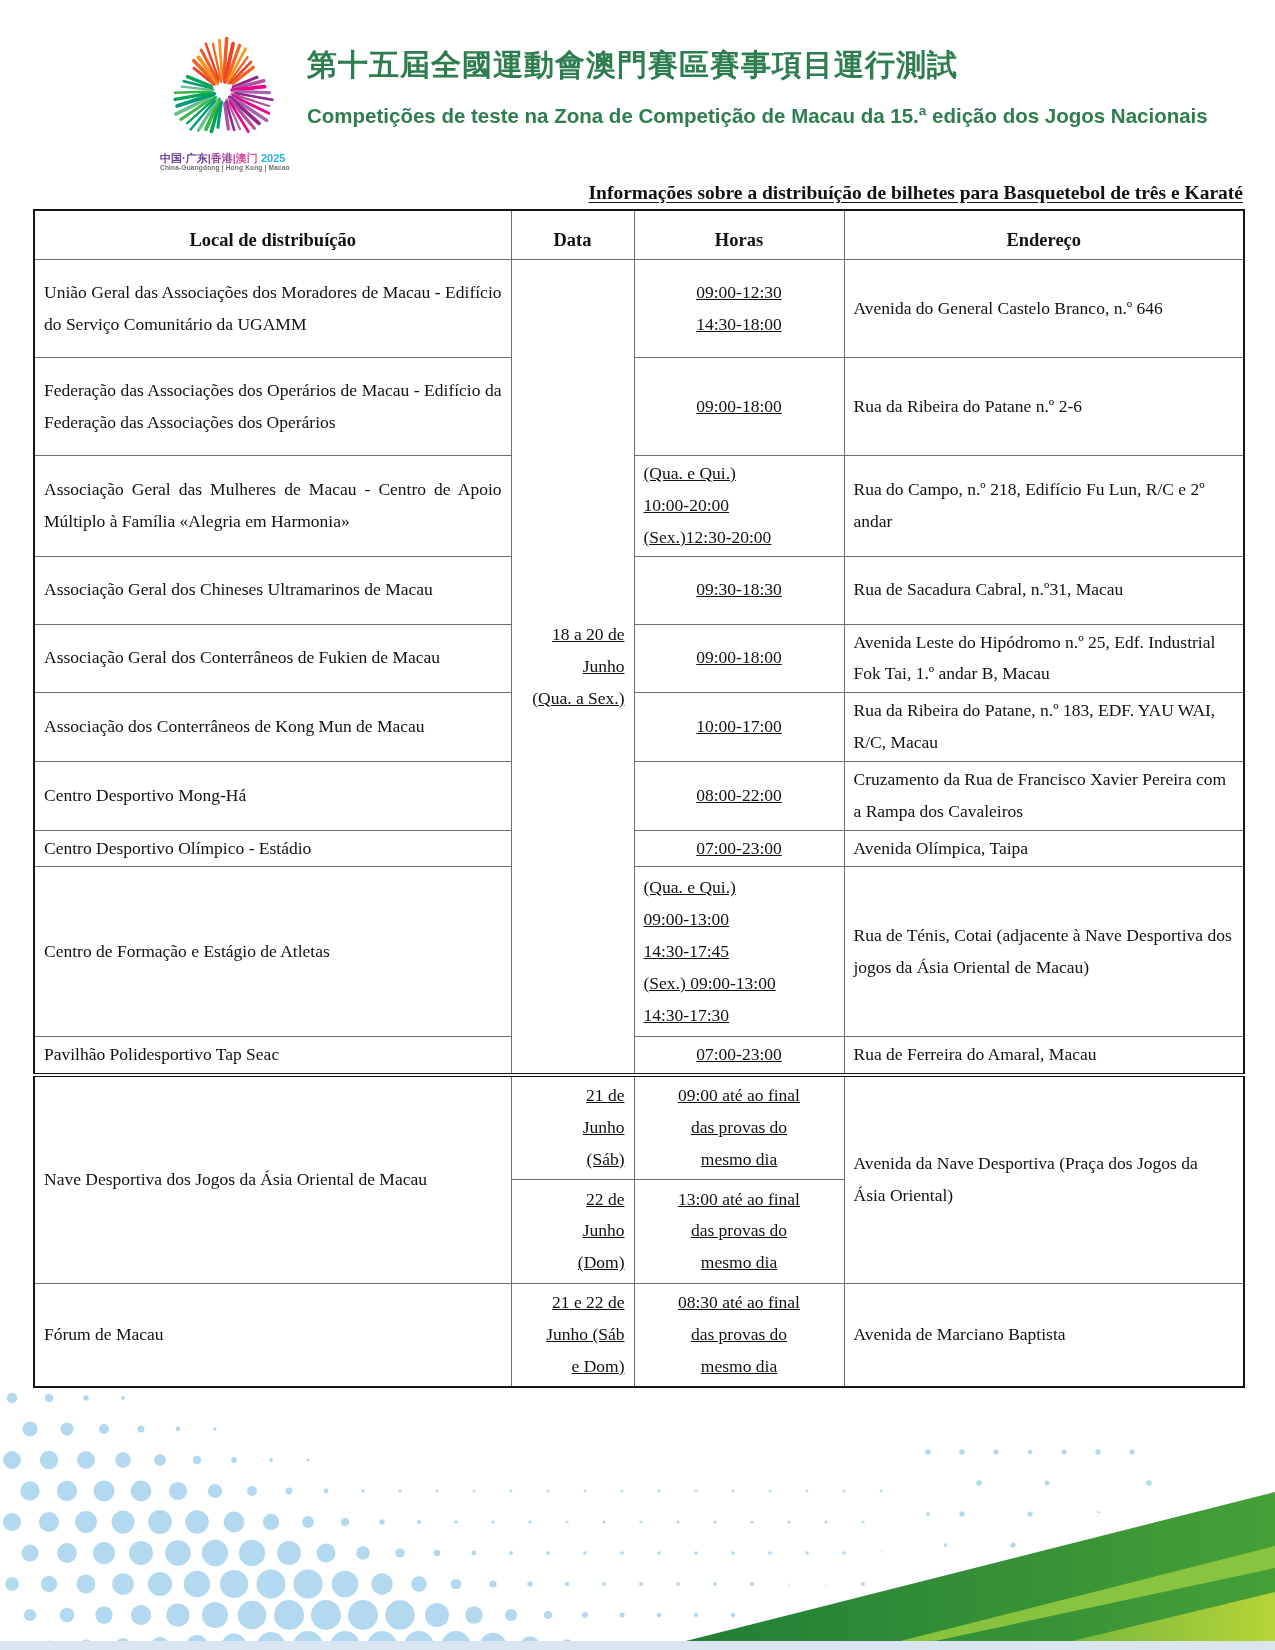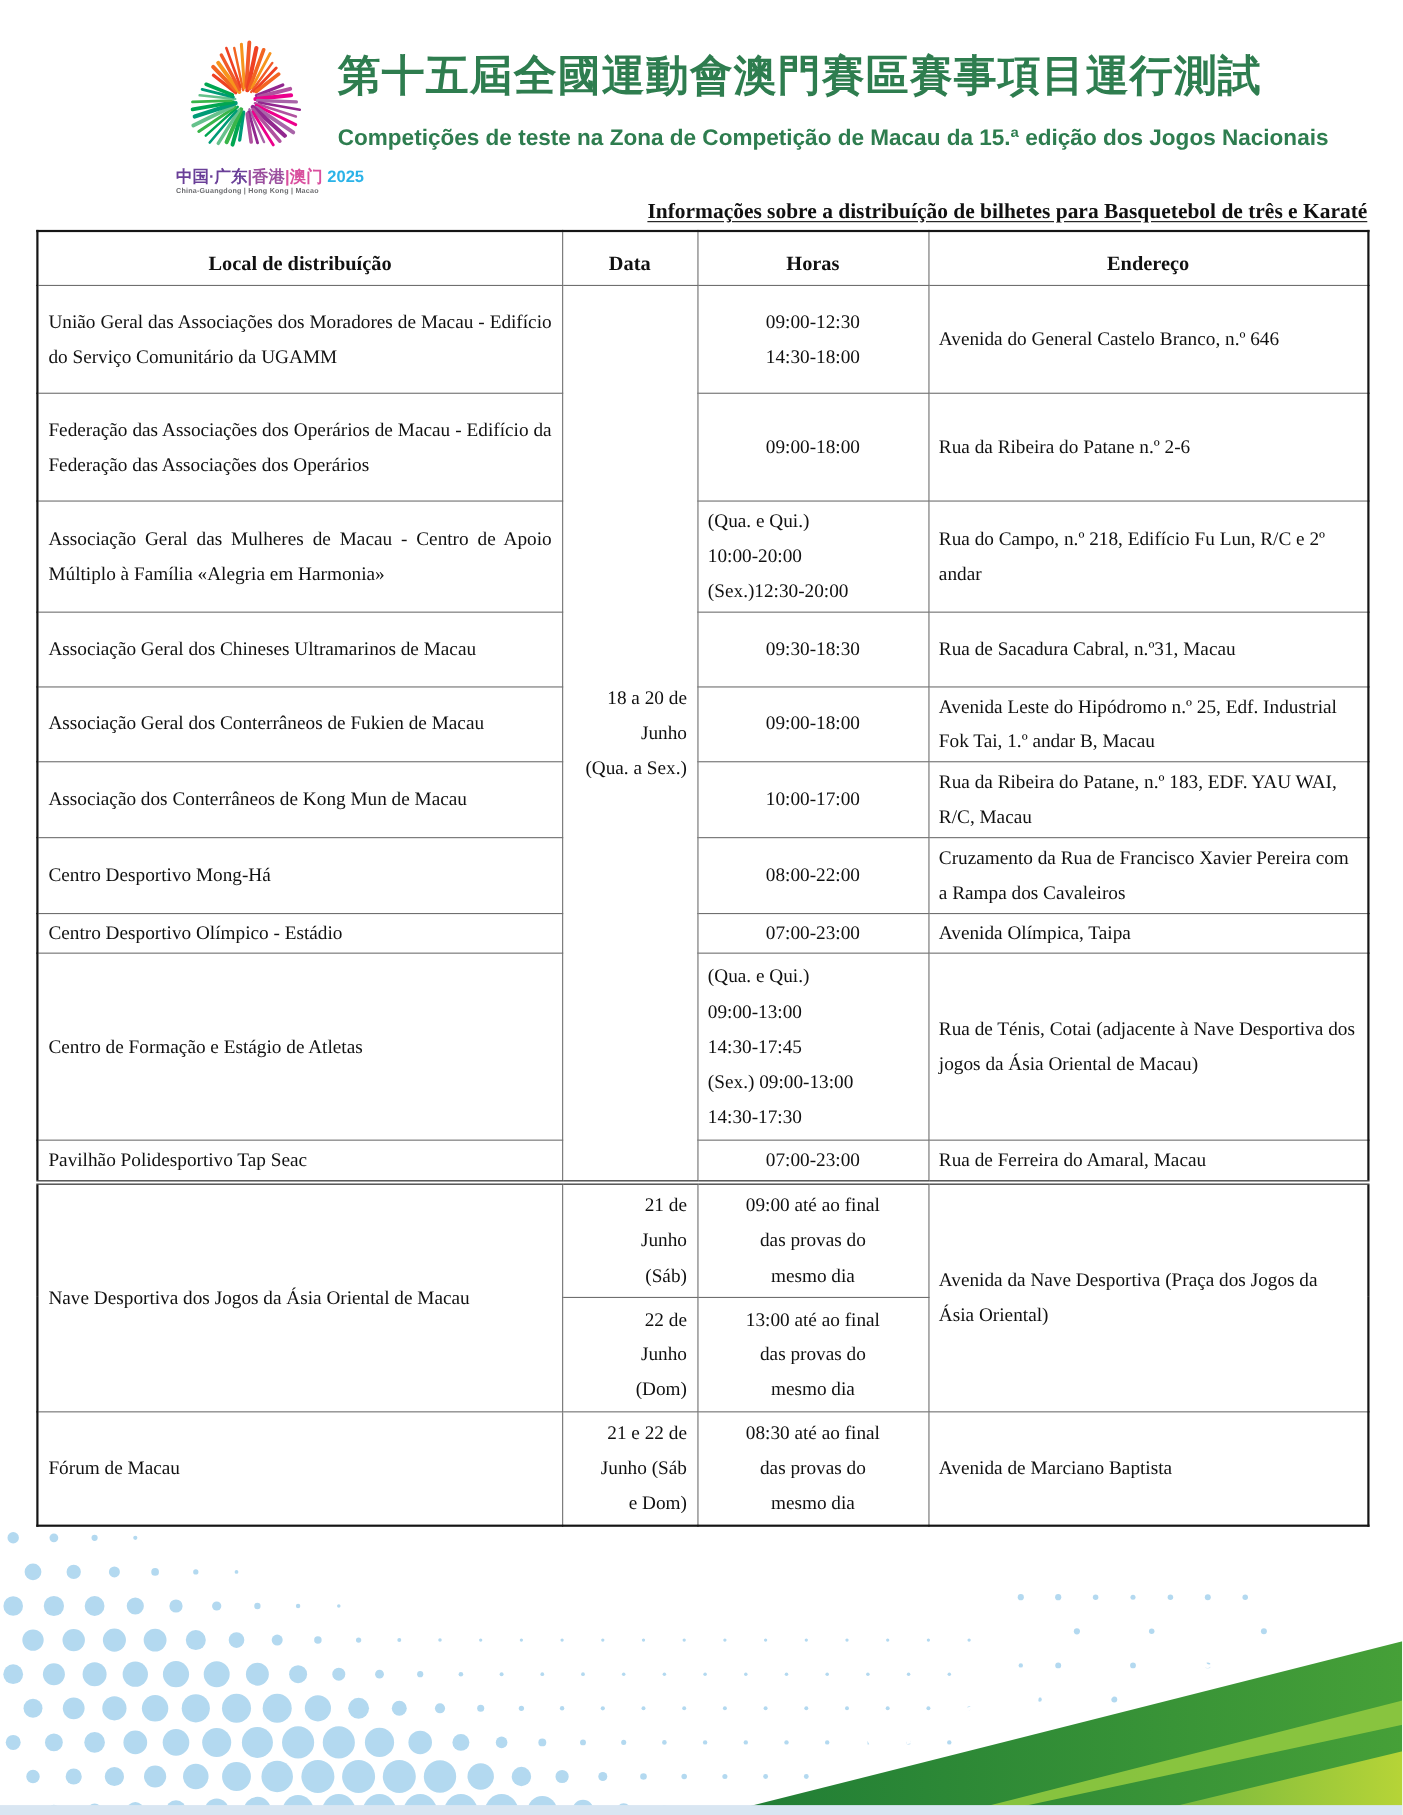--- a/index.html
+++ b/index.html
@@ -2,44 +2,44 @@
 <html><head>
 <meta charset="utf-8">
 <style>
   html,body{margin:0;padding:0;background:#ffffff;}
   .page{position:relative;width:1275px;height:1650px;background:#fff;overflow:hidden;
         font-family:"Liberation Serif","DejaVu Serif",serif;color:#111;}
   
   .header{position:absolute;left:160px;top:28px;display:flex;align-items:flex-start;}
   .logo-wrap{width:125px;text-align:center;}
   .logo-caption1{font-family:"Liberation Sans","DejaVu Sans",sans-serif;font-weight:bold;
-                 font-size:15px;letter-spacing:0px;line-height:1.1;margin-top:-2px;white-space:nowrap;}
+                 font-size:11px;letter-spacing:0px;line-height:1.1;margin-top:-2px;white-space:nowrap;}
   .logo-caption2{font-family:"Liberation Sans","DejaVu Sans",sans-serif;font-size:6.5px;
                  color:#6d6e71;font-weight:bold;letter-spacing:.2px;white-space:nowrap;}
   .titles{margin-left:22px;padding-top:20px;}
   .title-zh{font-family:"Liberation Sans","DejaVu Sans",sans-serif;font-weight:bold;
-            font-size:39px;letter-spacing:1px;line-height:1.15;}
+            font-size:30px;letter-spacing:1px;line-height:1.15;}
   .title-pt{font-family:"Liberation Sans","DejaVu Sans",sans-serif;font-weight:bold;
             font-size:20.5px;margin-top:21px;}
   
   .table-zone{position:absolute;left:33px;top:182px;width:1210px;}
   .table-title{text-align:right;font-weight:bold;font-size:19.5px;
                text-decoration:underline;text-underline-offset:3px;margin-bottom:5px;}
   table.dist{border-collapse:collapse;width:1210px;table-layout:fixed;font-size:17.5px;
              border:2.5px solid #151515;}
   table.dist th{border:1.4px solid #6f6f6f;font-size:18.5px;font-weight:bold;
                 padding:14px 0 4px;height:30px;}
   table.dist td{border:1.4px solid #6f6f6f;vertical-align:middle;line-height:1.82;
                 padding:2px 9px;}
   td.local{text-align:justify;}
   td.data-cell{text-align:right;padding:2px 2px;}
   td.horas{text-align:center;padding:2px 4px;}
   td.horas.right{text-align:left;padding-right:6px;}
   td.endereco{text-align:left;padding-left:10px;}
-  .prelines{white-space:pre-line;}
+  .prelines{white-space:pre-line;text-decoration:underline;}
   tr.h3{height:98px;} tr.h2{height:68px;} tr.h1{height:36px;} tr.h5{height:170px;}
   tr.hn{height:104px;}
   tr.g2-first td{border-top:4px double #151515;}
   
   .footer-art{position:absolute;left:0;bottom:0;width:1275px;height:340px;}
   .footer-art svg{display:block;}
 </style>
 </head>
 <body>
 

